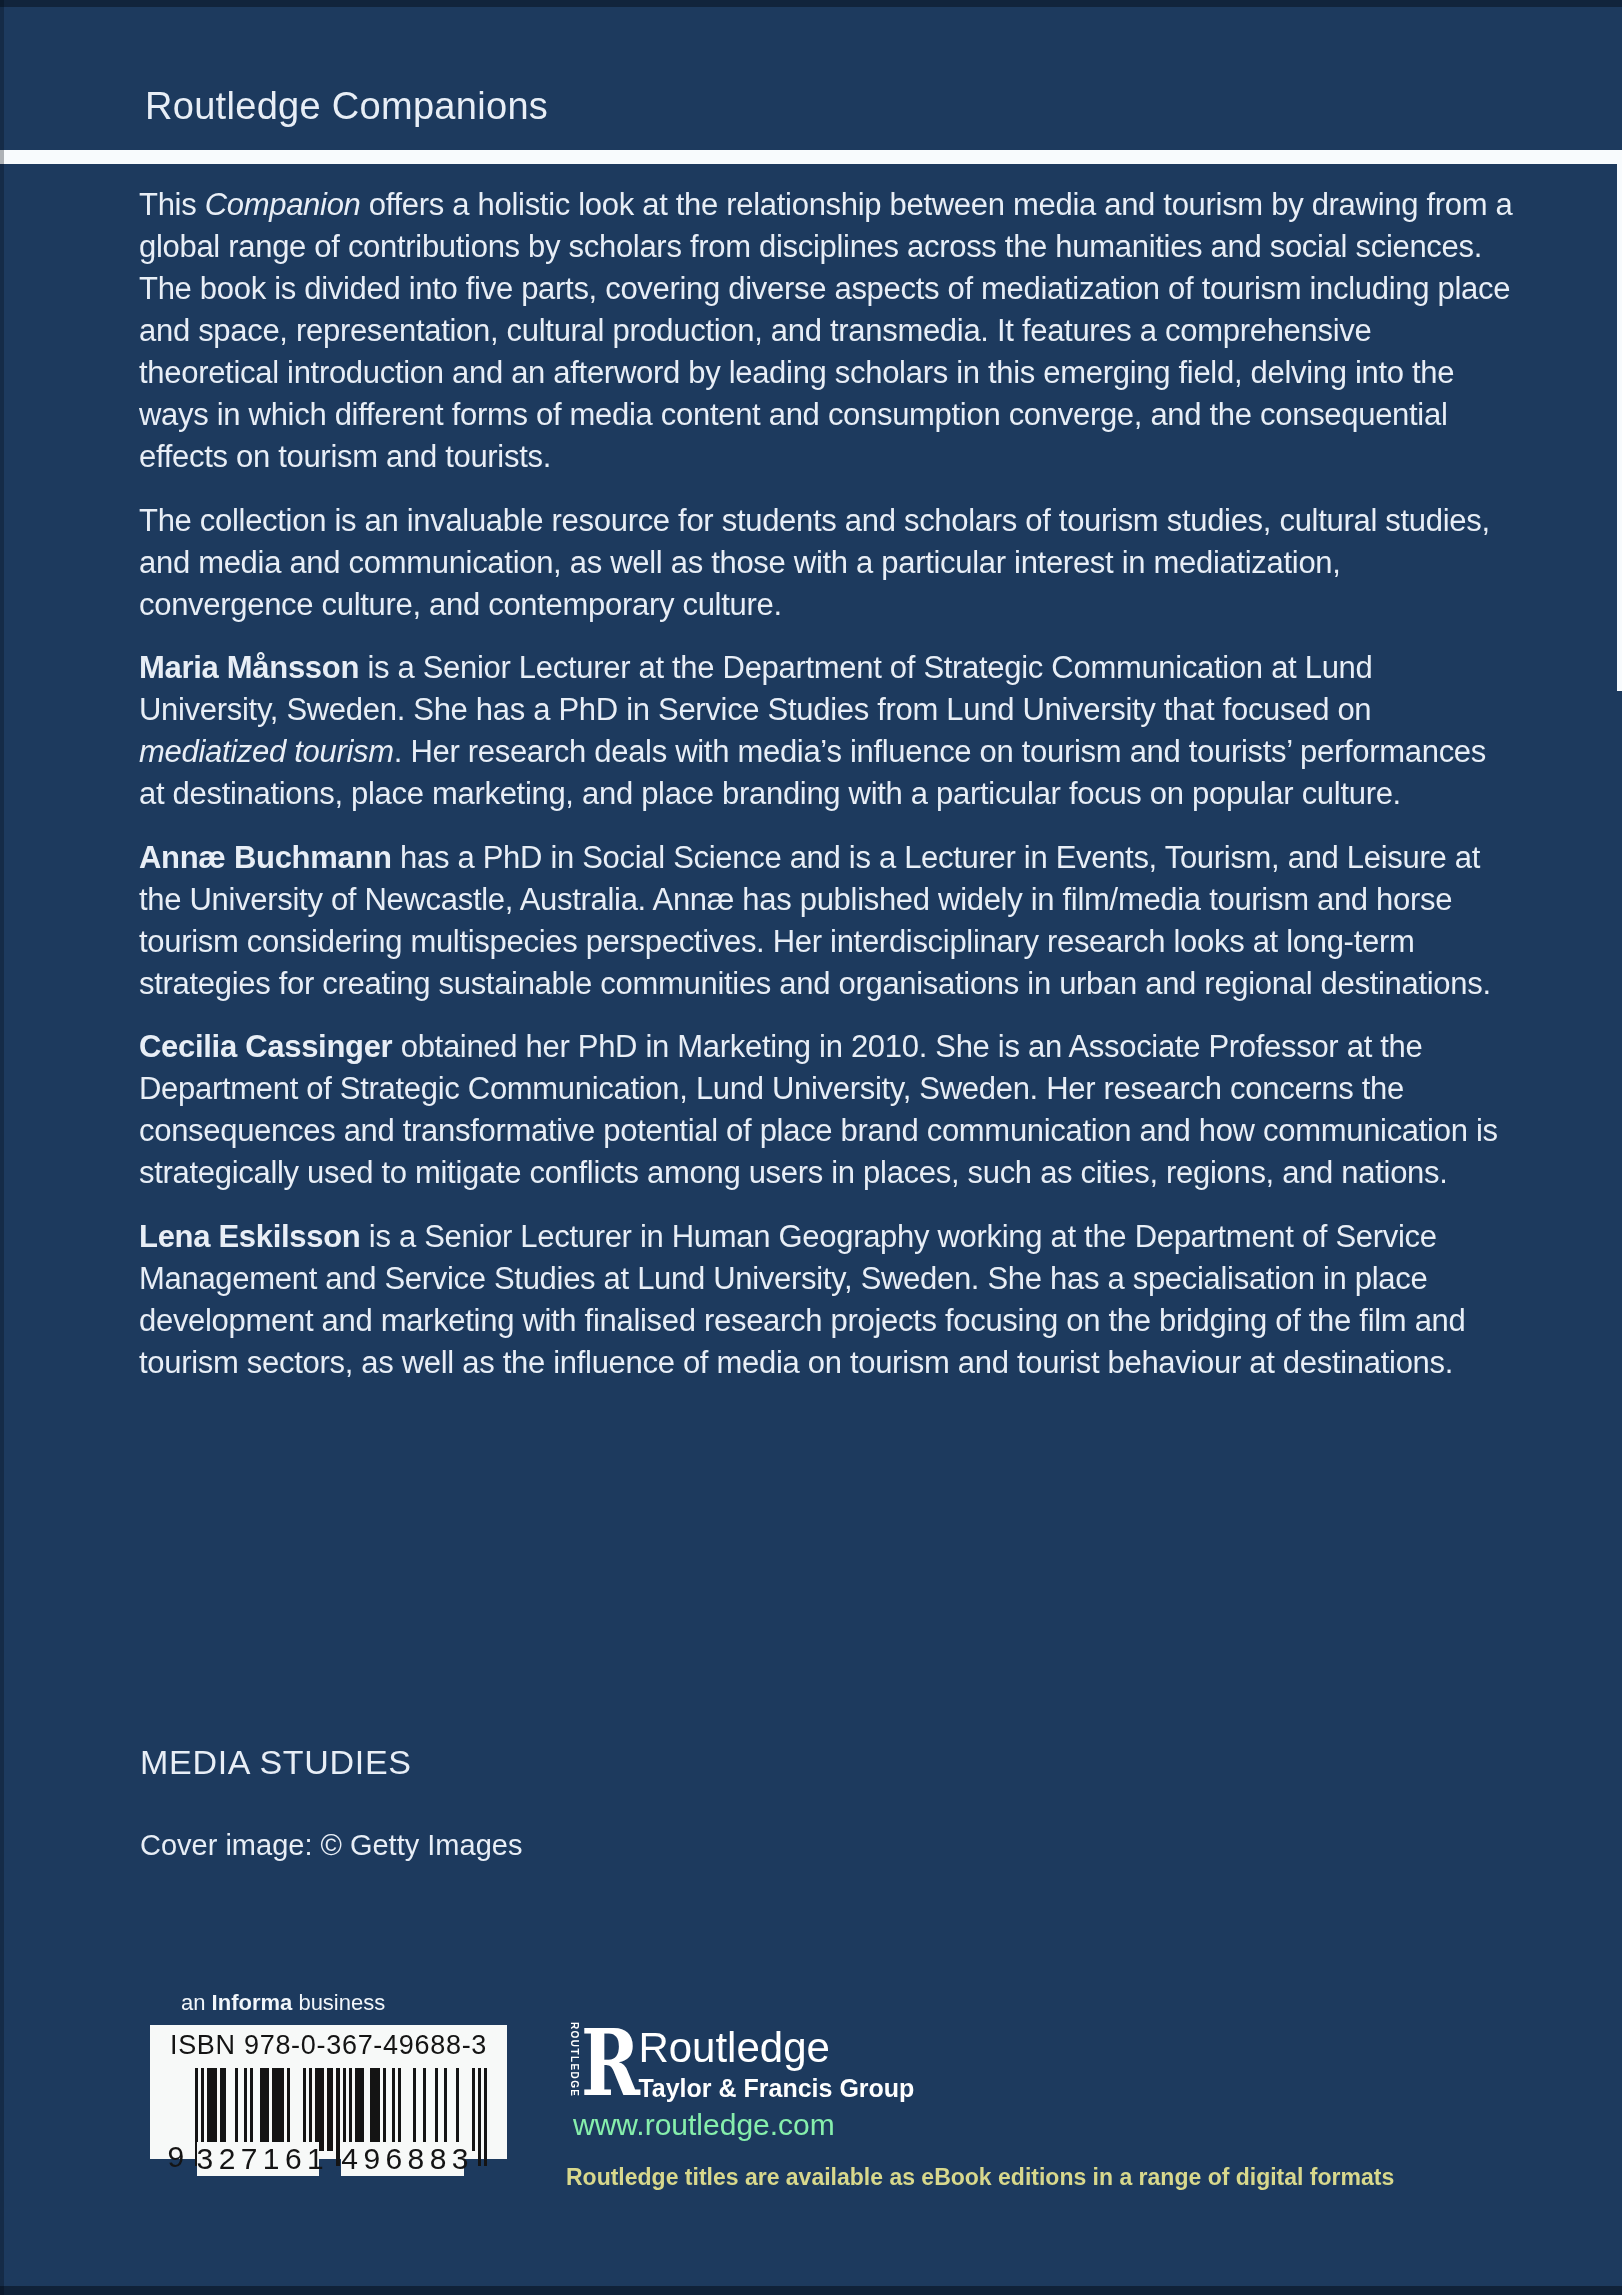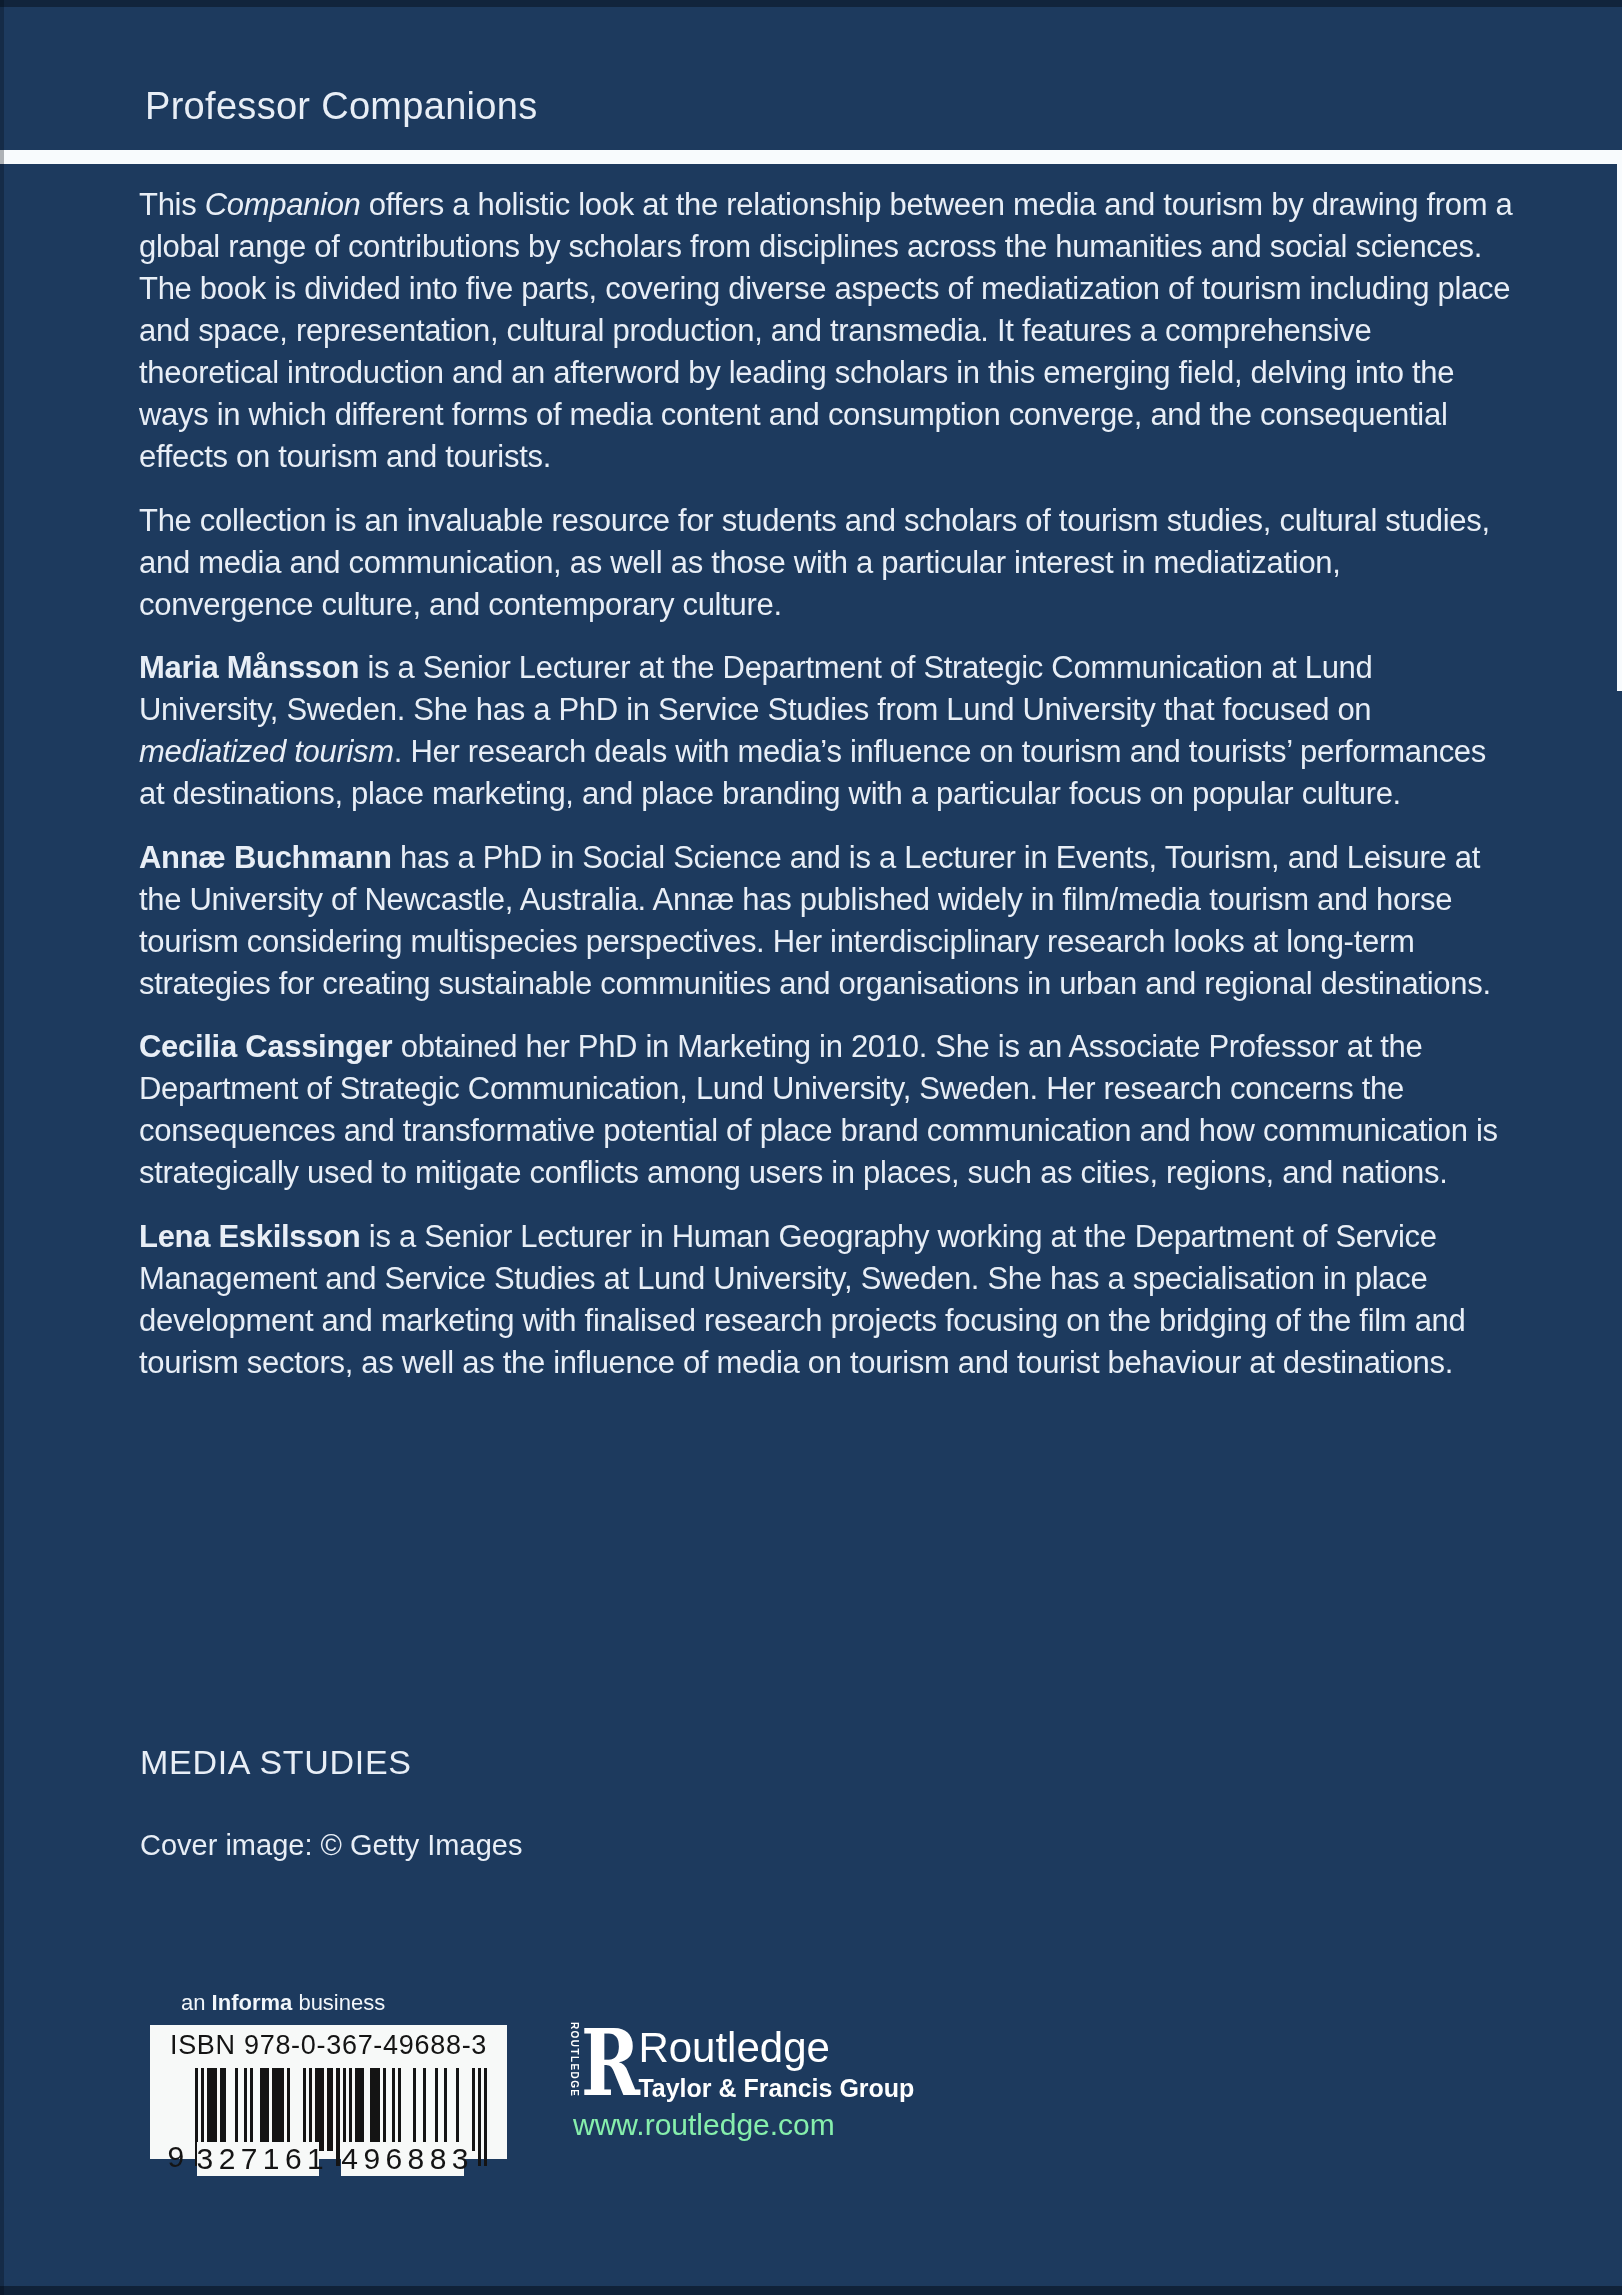--- a/index.html
+++ b/index.html
@@ -89,21 +89,21 @@
   .ebook-note{
     position:absolute;left:566px;top:2164px;
     font-size:23px;font-weight:bold;color:var(--ebook-note-text);
   }
 </style>
 </head>
 <body>
 
 <div class="cover">
 
-  <div class="series-header">Professor Companions</div>
+  <div class="series-header">Routledge Companions</div>
   <div class="rule"></div>
   <div class="edge-strip-right"></div>
 
   <div class="description">
       <p class="para"><span>This </span><span class="it">Companion</span><span> offers a holistic look at the relationship between media and tourism by drawing from a global range of contributions by scholars from disciplines across the humanities and social sciences. The book is divided into five parts, covering diverse aspects of mediatization of tourism including place and space, representation, cultural production, and transmedia. It features a comprehensive theoretical introduction and an afterword by leading scholars in this emerging field, delving into the ways in which different forms of media content and consumption converge, and the consequential effects on tourism and tourists.</span></p>
       <p class="para"><span>The collection is an invaluable resource for students and scholars of tourism studies, cultural studies, and media and communication, as well as those with a particular interest in mediatization, convergence culture, and contemporary culture.</span></p>
       <p class="para"><span class="bd">Maria Månsson</span><span> is a Senior Lecturer at the Department of Strategic Communication at Lund University, Sweden. She has a PhD in Service Studies from Lund University that focused on </span><span class="it">mediatized tourism</span><span>. Her research deals with media’s influence on tourism and tourists’ performances at destinations, place marketing, and place branding with a particular focus on popular culture.</span></p>
       <p class="para"><span class="bd">Annæ Buchmann</span><span> has a PhD in Social Science and is a Lecturer in Events, Tourism, and Leisure at the University of Newcastle, Australia. Annæ has published widely in film/media tourism and horse tourism considering multispecies perspectives. Her interdisciplinary research looks at long-term strategies for creating sustainable communities and organisations in urban and regional destinations.</span></p>
       <p class="para"><span class="bd">Cecilia Cassinger</span><span> obtained her PhD in Marketing in 2010. She is an Associate Professor at the Department of Strategic Communication, Lund University, Sweden. Her research concerns the consequences and transformative potential of place brand communication and how communication is strategically used to mitigate conflicts among users in places, such as cities, regions, and nations.</span></p>
       <p class="para"><span class="bd">Lena Eskilsson</span><span> is a Senior Lecturer in Human Geography working at the Department of Service Management and Service Studies at Lund University, Sweden. She has a specialisation in place development and marketing with finalised research projects focusing on the bridging of the film and tourism sectors, as well as the influence of media on tourism and tourist behaviour at destinations.</span></p>
@@ -177,18 +177,19 @@
   <div class="logo-block">
     <div class="logo-vertical">ROUTLEDGE</div>
     <div class="logo-r">R</div>
     <div class="logo-names">
       <div class="logo-name">Routledge</div>
       <div class="logo-group">Taylor &amp; Francis Group</div>
     </div>
   </div>
 
   <div class="website">www.routledge.com</div>
+  <div class="ebook-note">Routledge titles are available as eBook editions in a range of digital formats</div>
 
   <div class="edge-top"></div>
   <div class="edge-bottom"></div>
   <div class="edge-left"></div>
 </div>
 
 
 </body></html>

